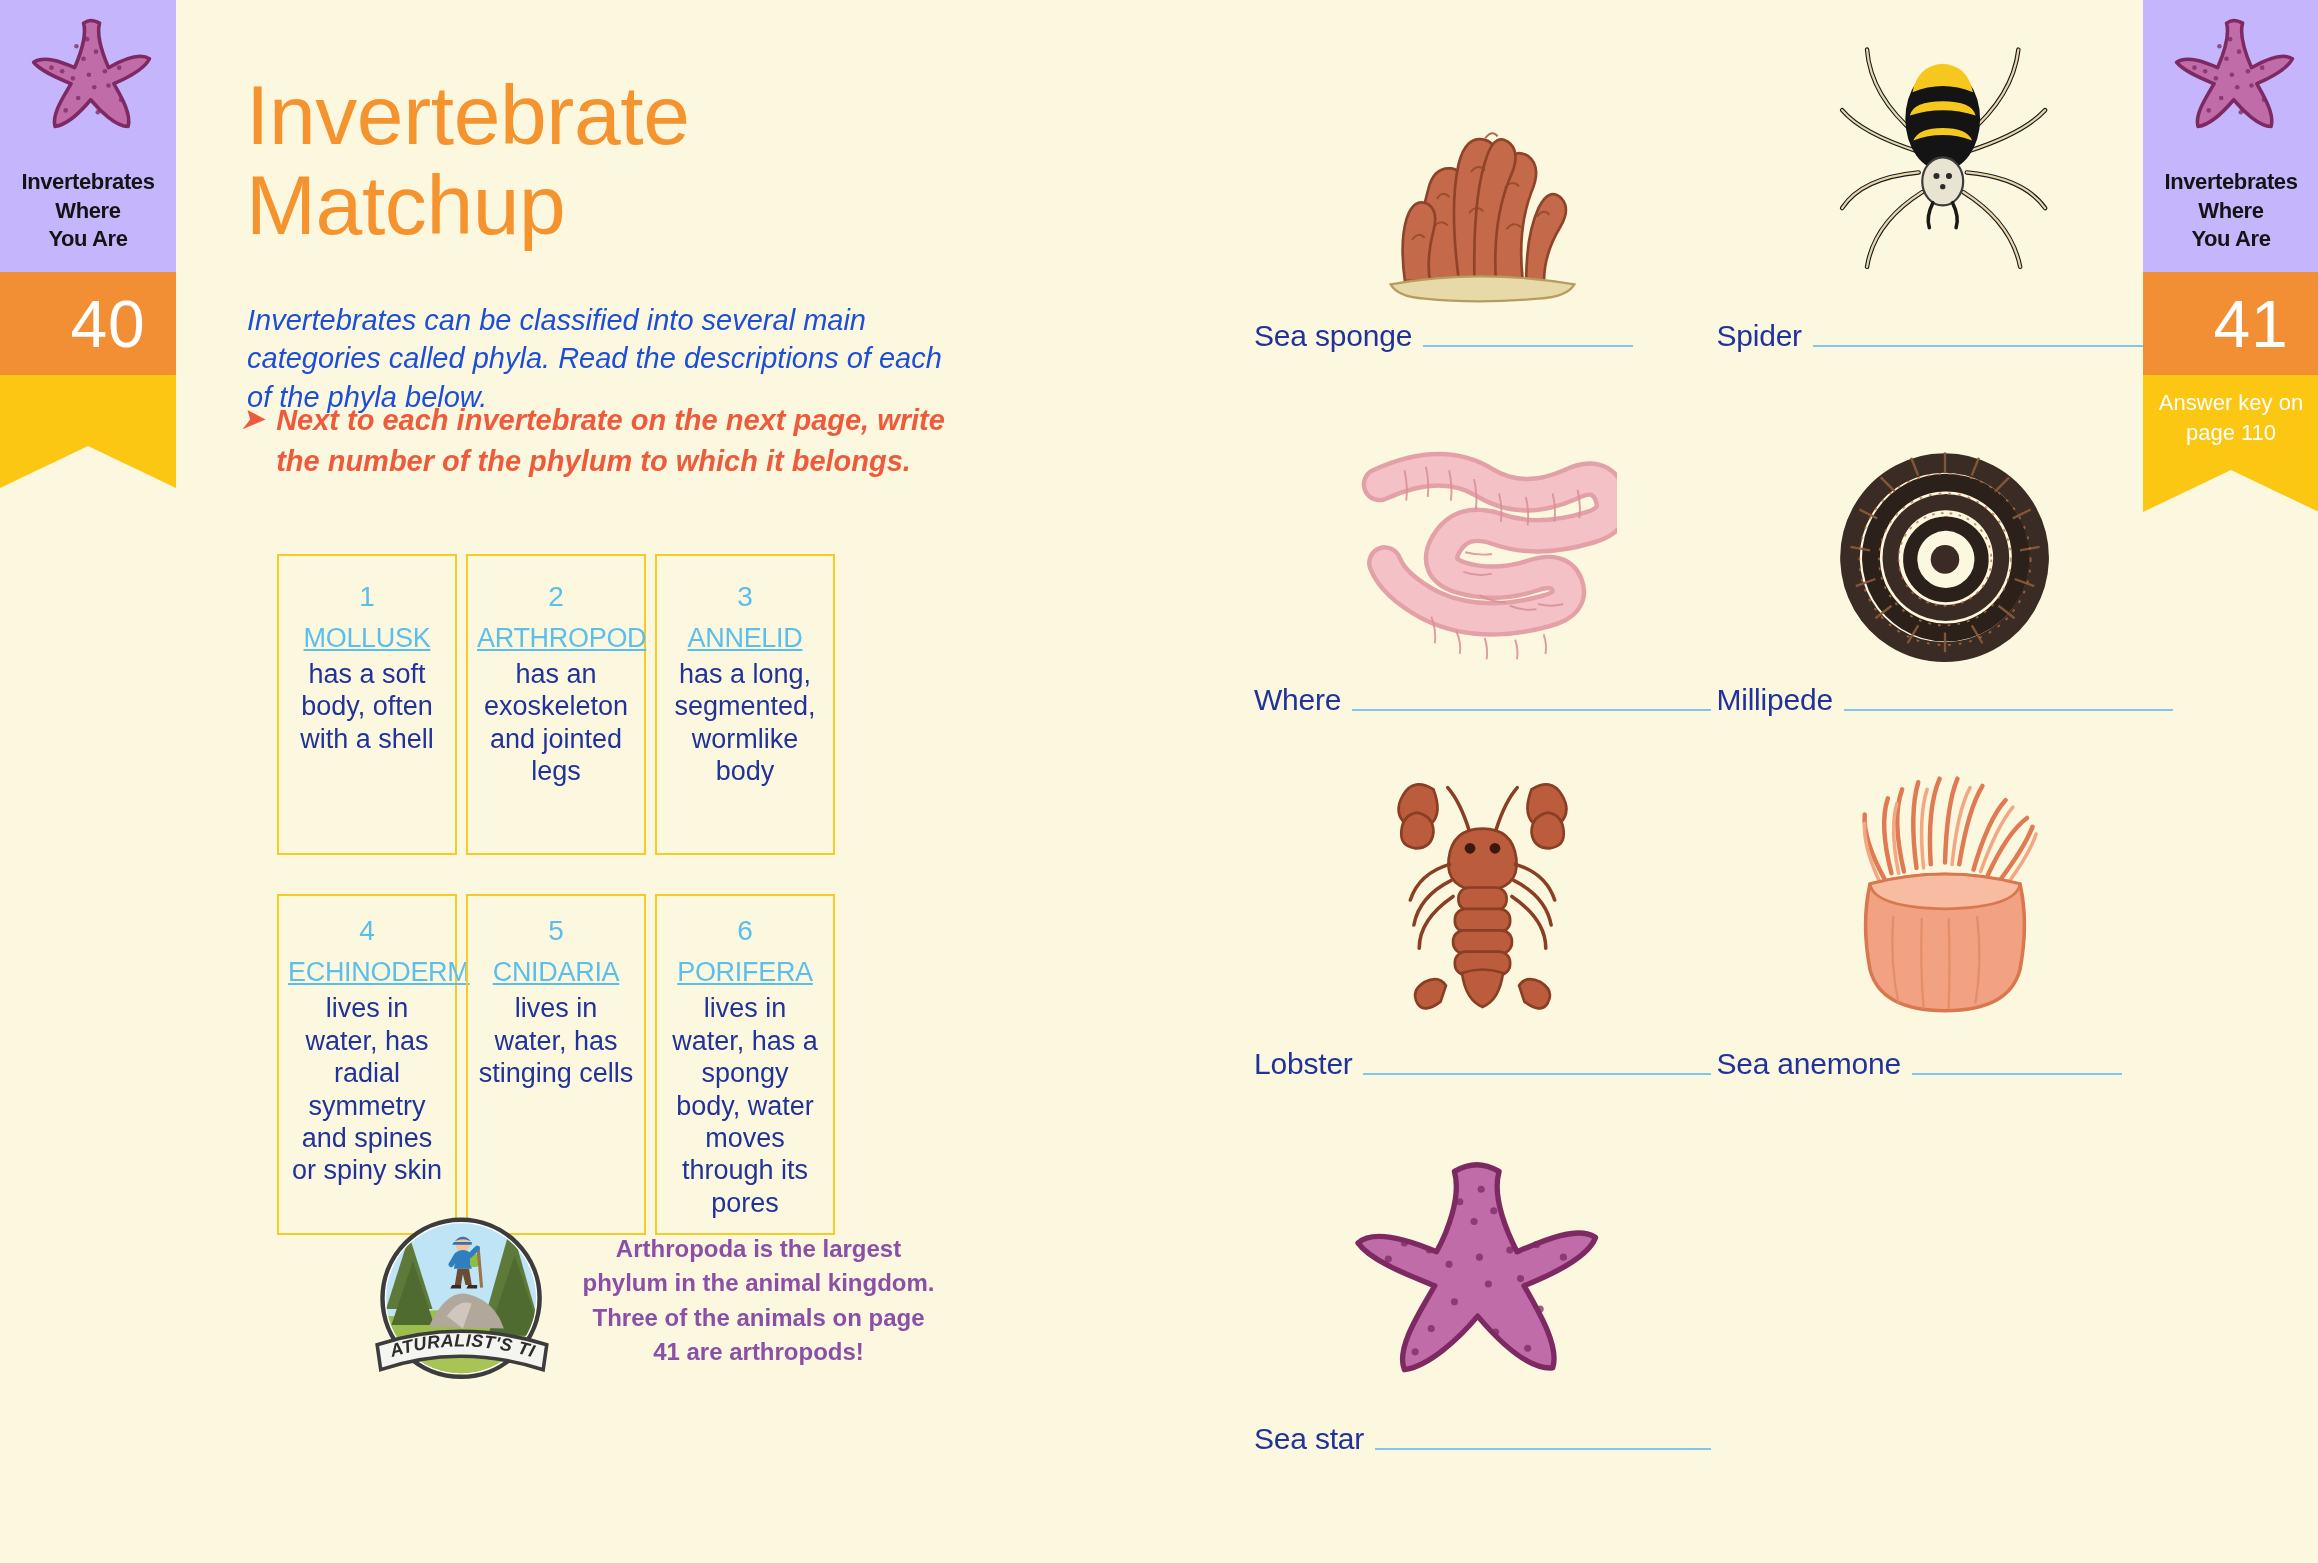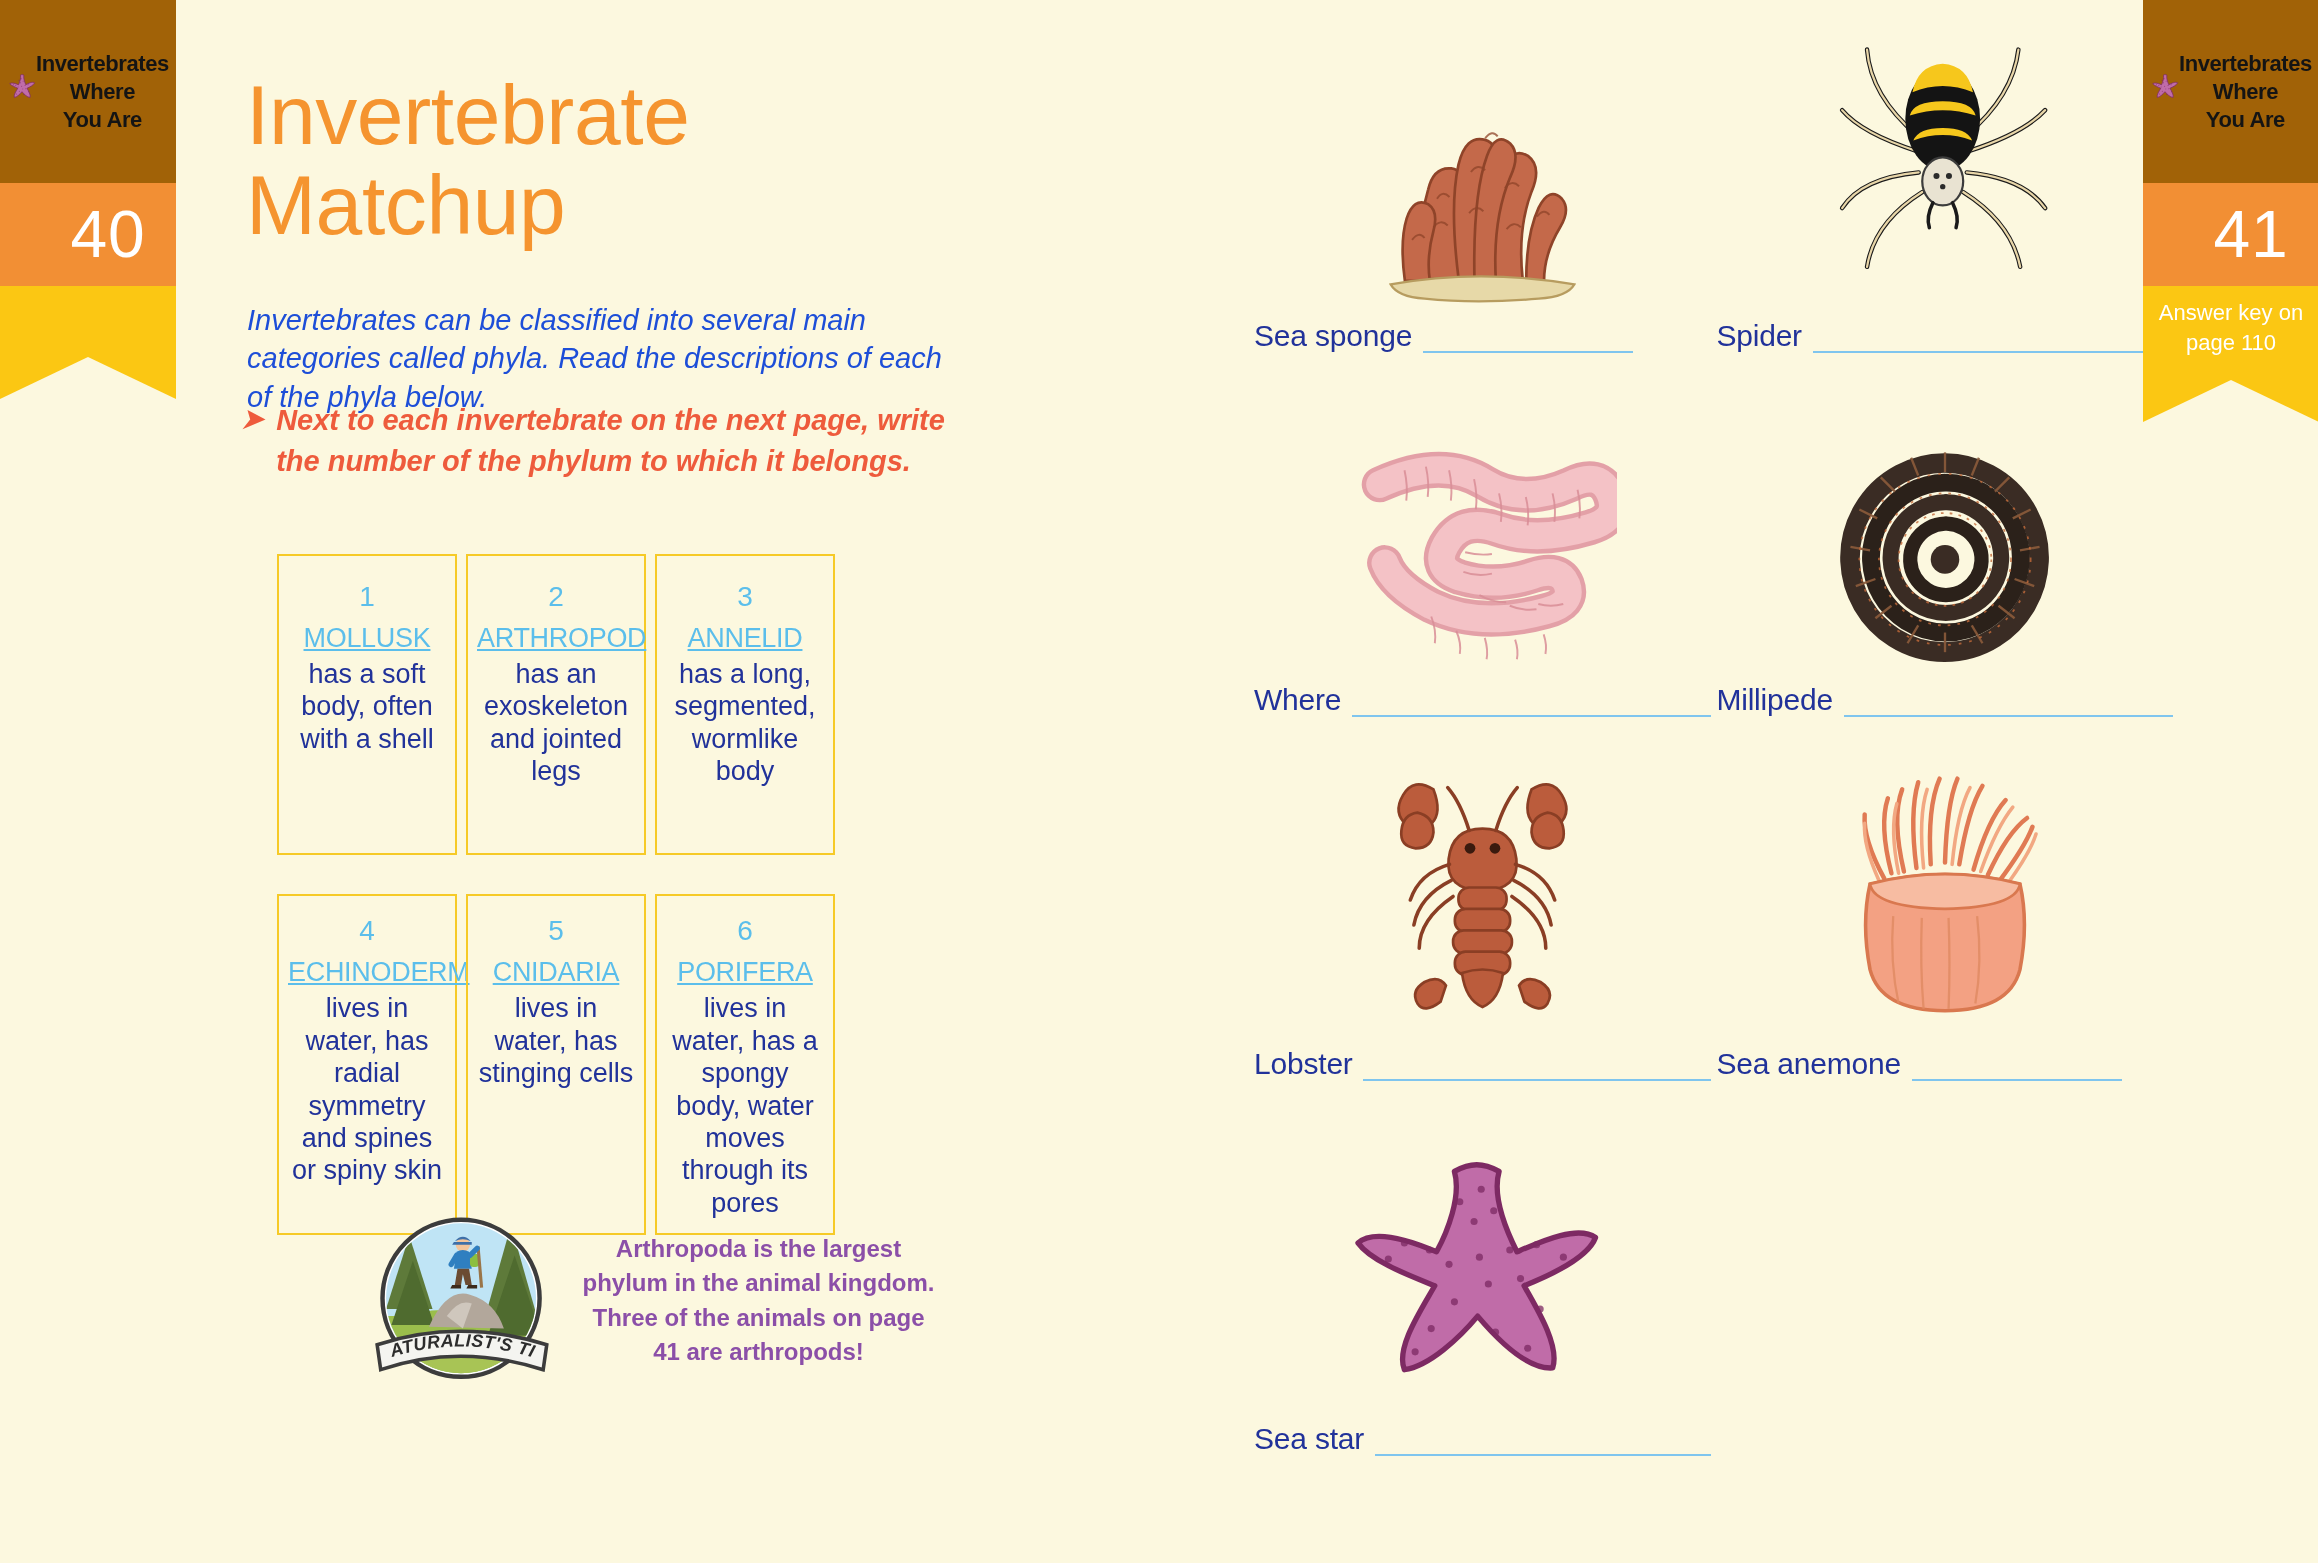--- a/index.html
+++ b/index.html
@@ -9,23 +9,23 @@
     font-family: "Liberation Sans", sans-serif;
     overflow: hidden;
   }
   .page { position: relative; width: 2319px; height: 1563px; background: #FCF8DF; }
 
   
   .tab { position: absolute; top: 0; width: 176px; }
   .tab-left  { left: 0; }
   .tab-right { right: 0; }
   .tab-blue {
-    background: #a16207;
+    background: #c4b5fd;
     padding: 16px 7.1px 19.6px;
-    display: flex; flex-direction: row; align-items: center;
+    display: flex; flex-direction: column; align-items: center;
   }
   .tab-star { width: 134px; height: 147px; display: block; }
   .tab-words {
     margin-top: 5.4px;
     font-family: "Liberation Sans", sans-serif;
     font-weight: 700;
     font-size: 22px;
     line-height: 1.28;
     color: #141414;
     text-align: center;
@@ -118,21 +118,21 @@
   .animal-grid {
     position: absolute; left: 95px; top: 16px;
     display: grid; grid-template-columns: 457px 457px;
     gap: 0px 5.4px;
   }
   .animal-cell { position: relative; height: 364px; }
   .animal-cell.r4 { height: 375px; }
   .animal-art { height: 290px; display: flex; align-items: flex-end; justify-content: center; }
   .animal-art svg { display: block; }
   .animal-label-row {
-    display: flex; align-items: flex-end; gap: 10.7px; padding-top: 12.5px;
+    display: flex; align-items: center; gap: 10.7px; padding-top: 12.5px;
   }
   .animal-label {
     color: #21329A; font-size: 30px; white-space: nowrap; letter-spacing: -0.2px;
   }
   .answer-line { flex: 1 1 auto; border-bottom: 2.7px solid #7FC5EE; height: 23px; min-width: 143px; }
   .answer-line.short { max-width: 210px; flex: 0 0 210px; }
 </style>
 </head>
 <body>
 

